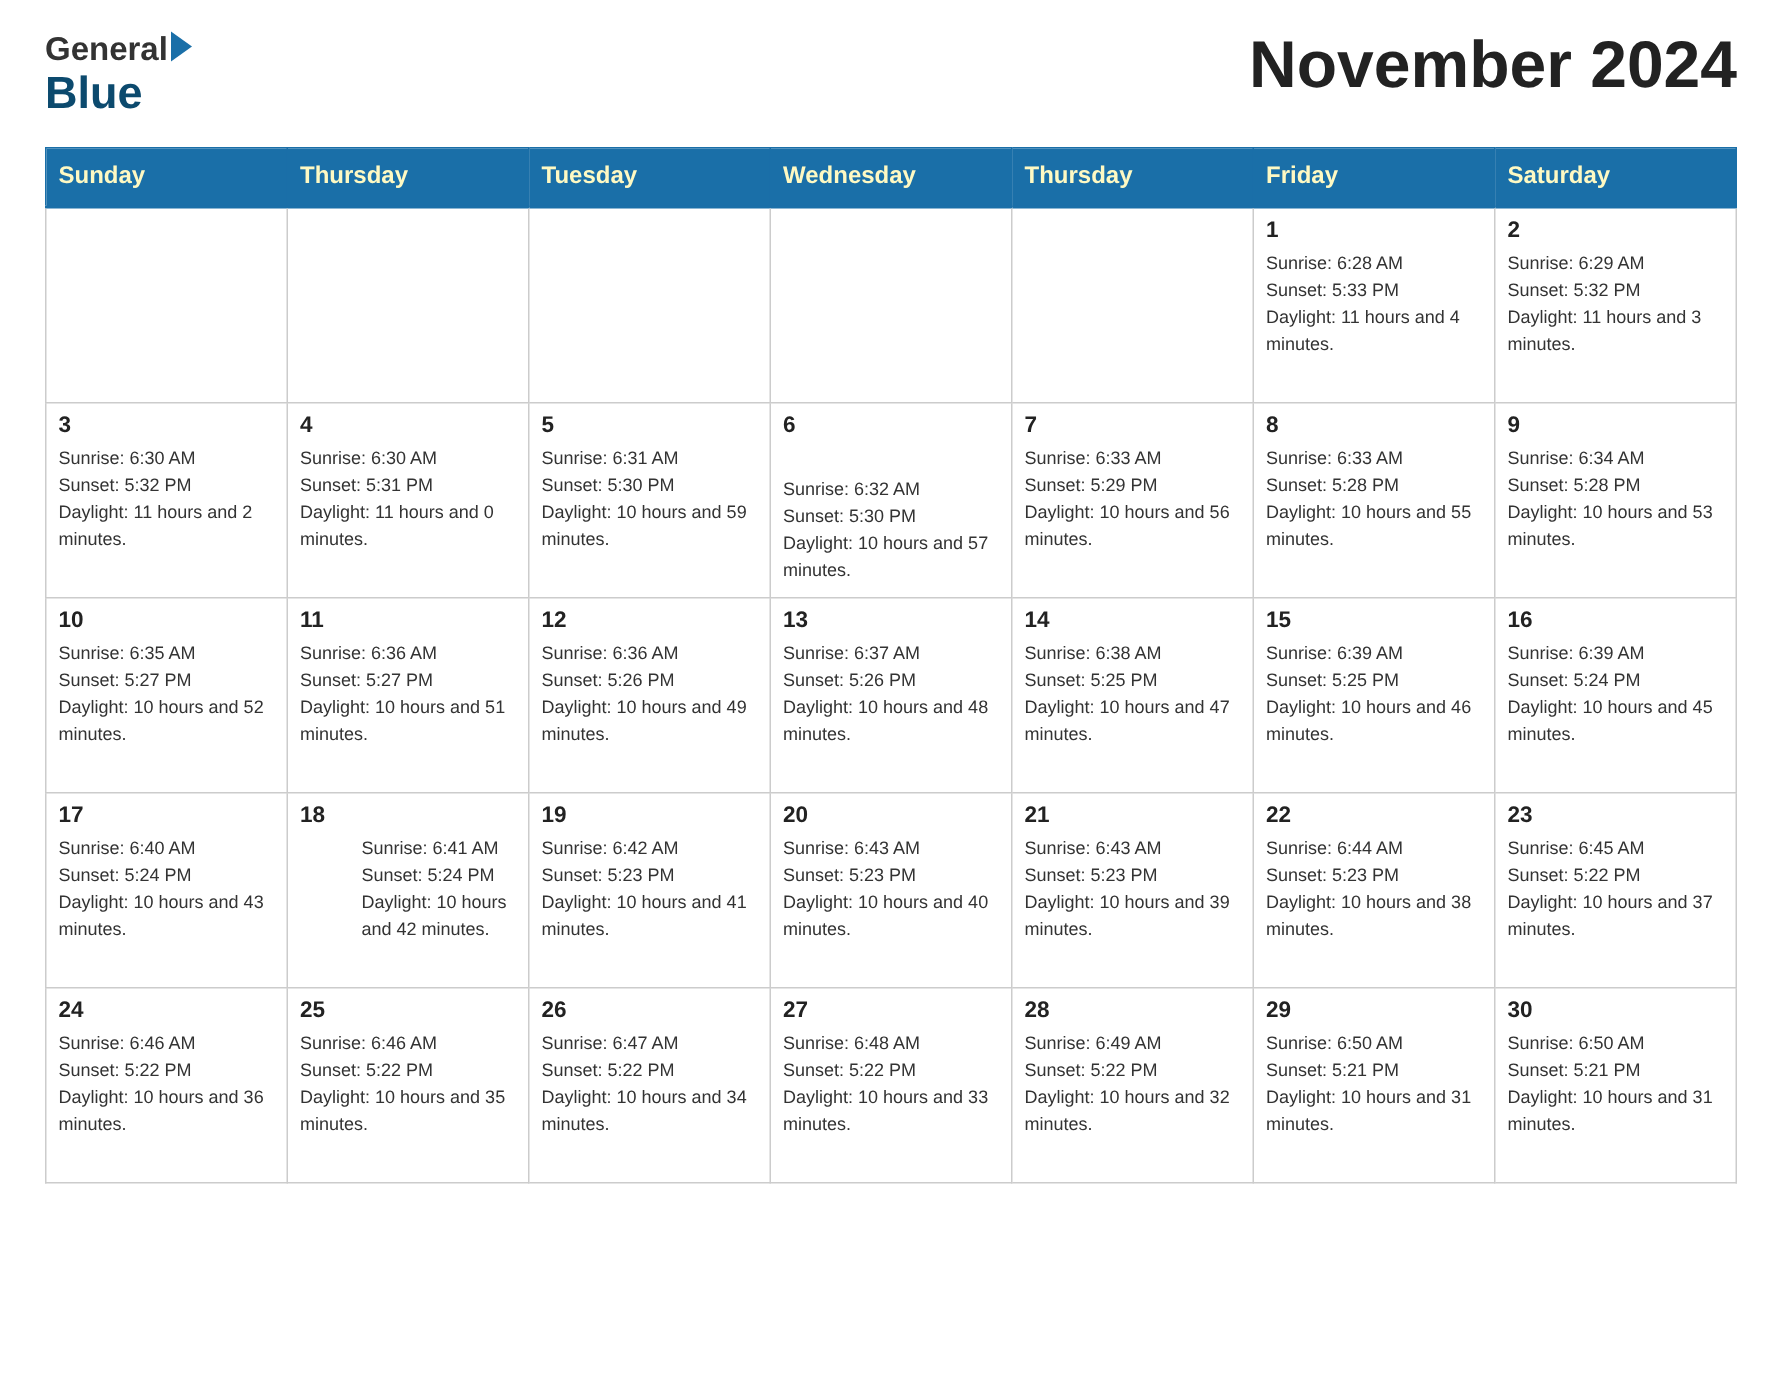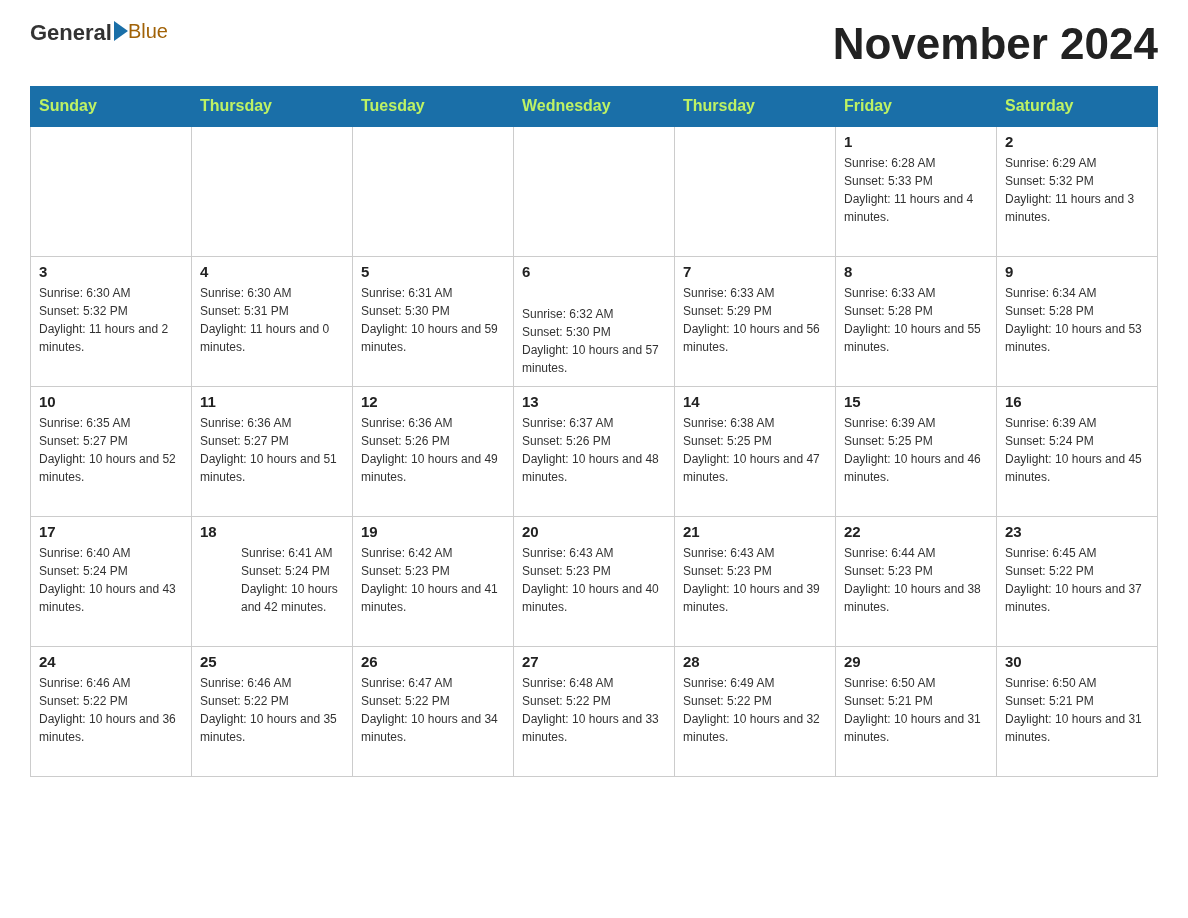--- a/index.html
+++ b/index.html
@@ -26,27 +26,27 @@
       width: 0;
       height: 0;
       border-left: 14px solid #1a6fa8;
       border-top: 10px solid transparent;
       border-bottom: 10px solid transparent;
       display: inline-block;
       margin-left: 2px;
       margin-top: -4px;
     }
     .logo-blue {
-      font-size: 20px;
-      font-weight: normal;
-      color: #a16207;
+      font-size: 30px;
+      font-weight: bold;
+      color: #0c4a6e;
     }
     .logo-wrapper {
       display: flex;
-      flex-direction: row;
+      flex-direction: column;
       align-items: flex-start;
     }
     .logo-top-row {
       display: flex;
       align-items: center;
     }
     .title-section {
       text-align: left;
     }
     .month-title {
@@ -59,21 +59,21 @@
       font-size: 20px;
       color: #333;
       margin-top: 4px;
     }
     .calendar {
       width: 100%;
       border-collapse: collapse;
     }
     .calendar thead tr th {
       background: #1a6fa8;
-      color: #bef264;
+      color: #fef9c3;
       font-size: 16px;
       font-weight: bold;
       padding: 10px 8px;
       text-align: left;
       border: 1px solid #1a6fa8;
     }
     .calendar tbody tr td {
       vertical-align: top;
       border: 1px solid #ccc;
       padding: 6px 8px;

